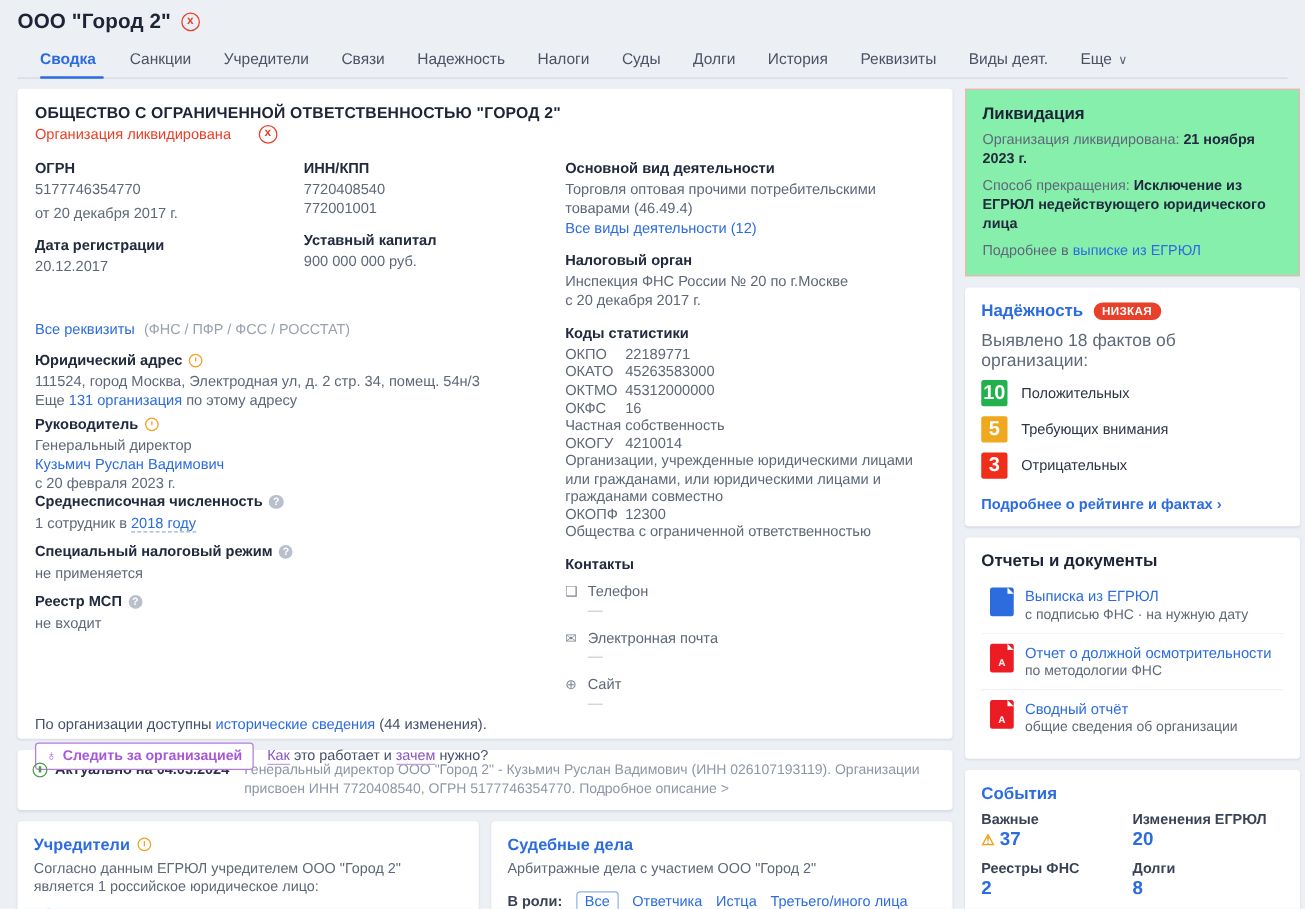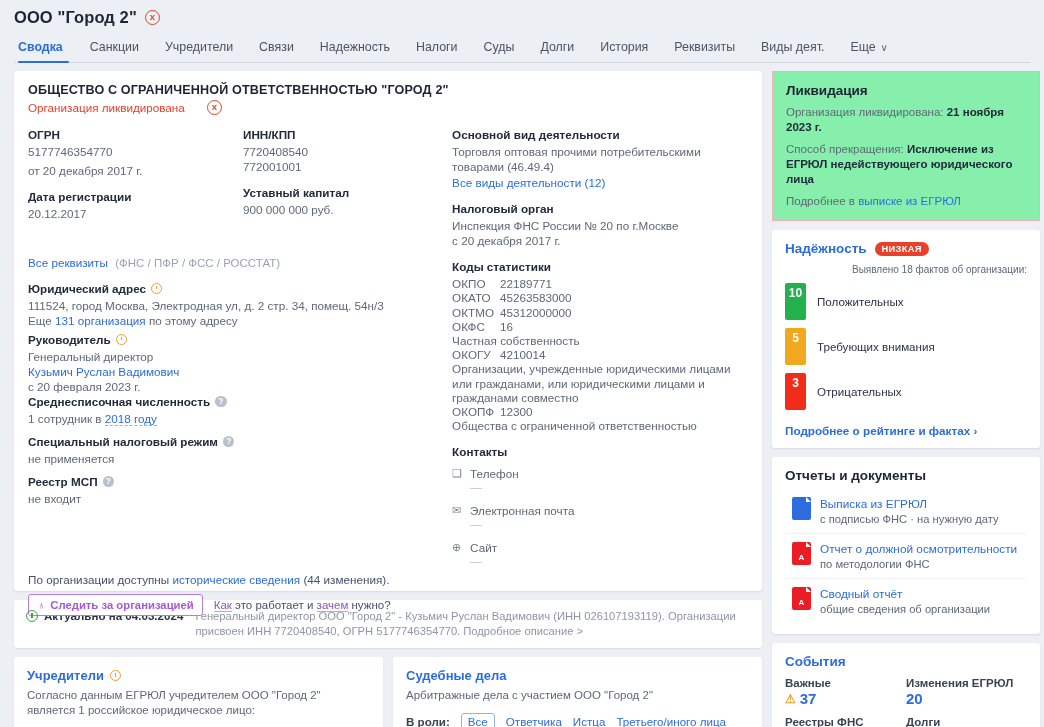--- a/index.html
+++ b/index.html
@@ -26,21 +26,21 @@
     display: inline-block;
   }
   .tabs {
     display: flex; align-items: flex-end; gap: 0;
     border-bottom: 1px solid #d3d8e0; height: 28px;
   }
   .tab {
     font-size: 12.4px; color: #4b5364; padding: 0 13px 8px 13px;
     cursor: pointer; white-space: nowrap; position: relative;
   }
-  .tab:first-child { padding-left: 0; margin-left: 4px; padding-right: 14px;}
+  .tab:first-child { padding-left: 0; margin-left: 18px; padding-right: 14px;}
   .tab.active { color: #2d6cdf; font-weight: bold; }
   .tab.active:after {
     content: ""; position: absolute; left: 0; right: 8px; bottom: -1px;
     height: 2.5px; background: #2d6cdf; border-radius: 1px;
   }
   .tab .chev { display:inline-block; margin-left: 5px; font-size: 10px; color:#5d6575; }
 
   
   .page { display: flex; gap: 10px; padding: 8px 14px 0 14px; align-items: flex-start; }
   .col-main { width: 748px; flex: none; }
@@ -120,23 +120,23 @@
   .s-card { padding: 11px 13px; margin-bottom: 9px; }
   .liq-card { background: #86efac; border: 1px solid #f0b3b3; }
   .liq-title { font-size: 13.5px; font-weight: bold; color:#1d2436; }
   .liq-p { font-size: 11.5px; color:#5f6878; margin-top: 7px; line-height: 15px; }
   .liq-p b { color:#222a3d; }
   .liq-p a { color:#2d6cdf; }
 
   .s-title { font-size: 13.5px; font-weight: bold; color:#2d6cdf; display:flex; align-items:center; gap:8px; }
   .s-title.dark { color:#1d2436; }
   .pill { background:#e8402a; color:#fff; font-size:9.3px; font-weight:bold; border-radius:8px; padding:2px 7px; letter-spacing:.3px; }
-  .rel-sub { font-size: 10px; color:#5f6878; margin-top: 8px; text-align: right; }
+  .rel-sub { font-size: 14px; color:#5f6878; margin-top: 8px; }
   .rel-row { display:flex; align-items:center; gap: 11px; margin-top: 8px; }
-  .rel-num { width: 21px; height: 37px; border-radius: 2px; color:#fff; font-weight:bold; font-size: 12px; text-align:center; line-height:21px; }
+  .rel-num { width: 21px; height: 21px; border-radius: 2px; color:#fff; font-weight:bold; font-size: 16px; text-align:center; line-height:21px; }
   .rel-txt { font-size: 11.6px; color:#2b3347; }
   .rel-link { display:block; margin-top: 14px; font-size: 11.7px; color:#2d6cdf; font-weight: bold;}
 
   .doc { display:flex; gap: 9px; align-items:flex-start; padding: 8px 7px; border-radius:3px; }
   .doc + .doc { border-top: 1px solid #eef0f4; }
   .doc-ico { width: 19px; height: 23px; border-radius: 2px; position:relative; flex:none; }
   .doc-ico:after { content:""; position:absolute; right:0; top:0; border-width: 0 5px 5px 0; border-style:solid; border-color: #fff transparent; }
   .doc-ico span { position:absolute; bottom:3px; left:0; right:0; text-align:center; color:#fff; font-size:8px; font-weight:bold; }
   .doc-t { font-size: 11.8px; color:#2d6cdf; line-height: 14px; }
   .doc-s { font-size: 11.2px; color:#5f6878; margin-top: 2px; }

